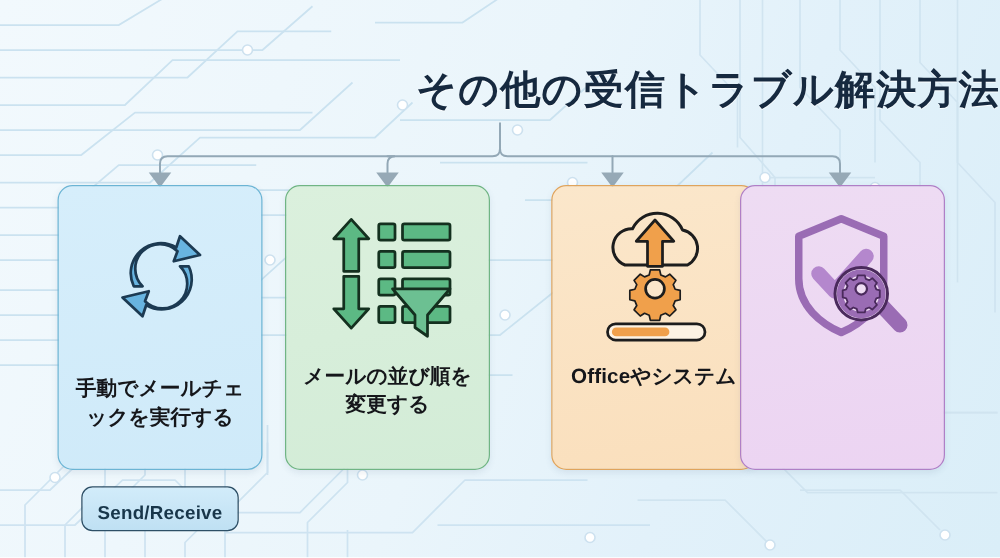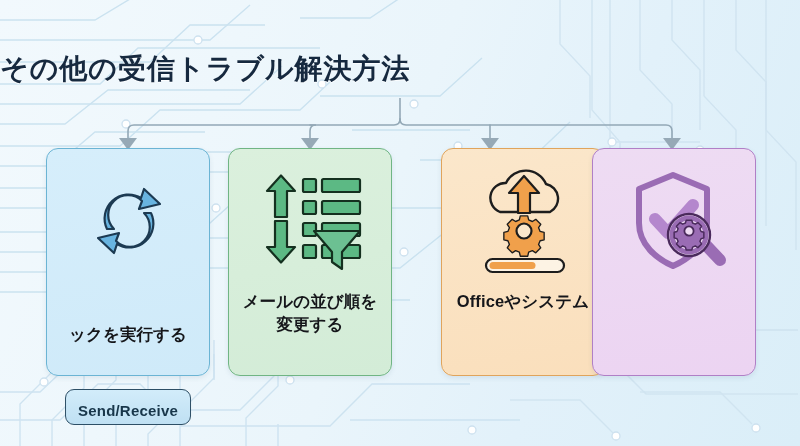--- a/index.html
+++ b/index.html
@@ -27,22 +27,22 @@
     width: 800px; height: 446px;
     pointer-events: none;
   }
 
   
   #title {
     position: absolute;
     left: 0;
     top: 50px;
     width: 800px;
-    text-align: left;
-    font-size: 28px;
+    text-align: right;
+    font-size: 32px;
     font-weight: bold;
     letter-spacing: 1px;
     color: #16293f;
     text-shadow: 0 1px 0 rgba(255,255,255,0.8);
   }
 
   
   #connector {
     position: absolute;
     left: 0;
@@ -228,21 +228,21 @@
         <g fill="#68b4e0" stroke="#1c3a52" stroke-width="2.2" stroke-linejoin="round">
           <path d="M24 52 A24 24 0 0 1 58 21 L61 12 L77 27 L56 32 L59 24 A17 17 0 0 0 31 52 Z"></path>
           <path d="M68 36 A24 24 0 0 1 34 67 L31 76 L15 61 L36 56 L33 64 A17 17 0 0 0 61 36 Z"></path>
         </g>
       </svg>
     </div>
     <div class="card-badge">
       <span class="badge-box">Send/Receive</span>
     </div>
     <div class="card-label">
-      <br>
+      <span>手動でメールチェ</span><br>
       <span>ックを実行する</span>
     </div>
   </div>
 
   <div class="card" id="card-1">
     <div class="card-icon">
       <svg width="104" height="104" viewBox="0 0 104 104" xmlns="http://www.w3.org/2000/svg">
         <g stroke="#14301f" stroke-width="2.2" stroke-linejoin="round">
 
           <path d="M16 42 V16 H8 L22 0.5 L36 16 H28 V42 Z" fill="#5cb984" transform="translate(0,6)"></path>

